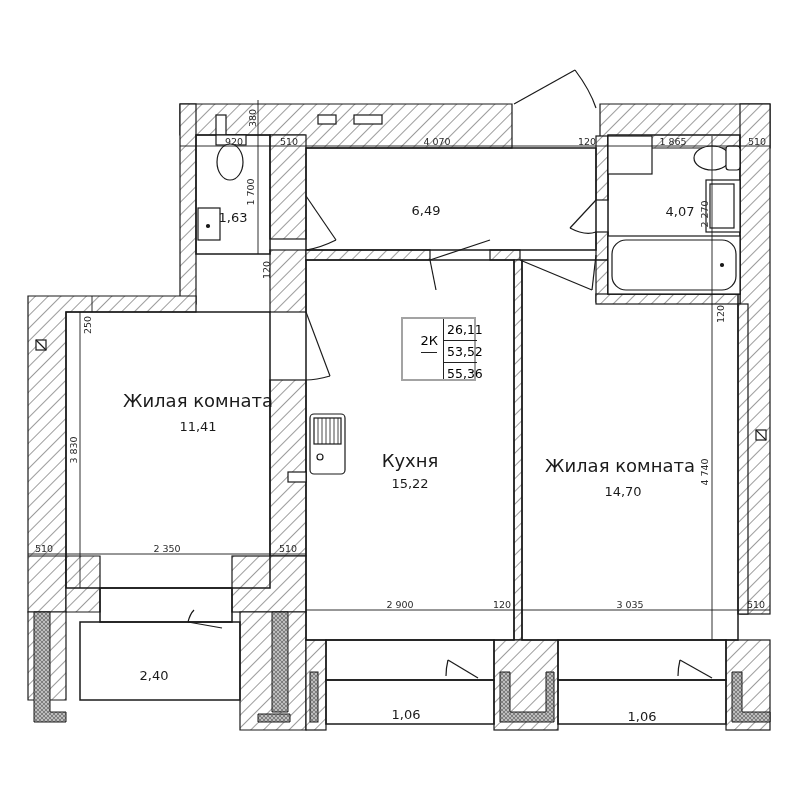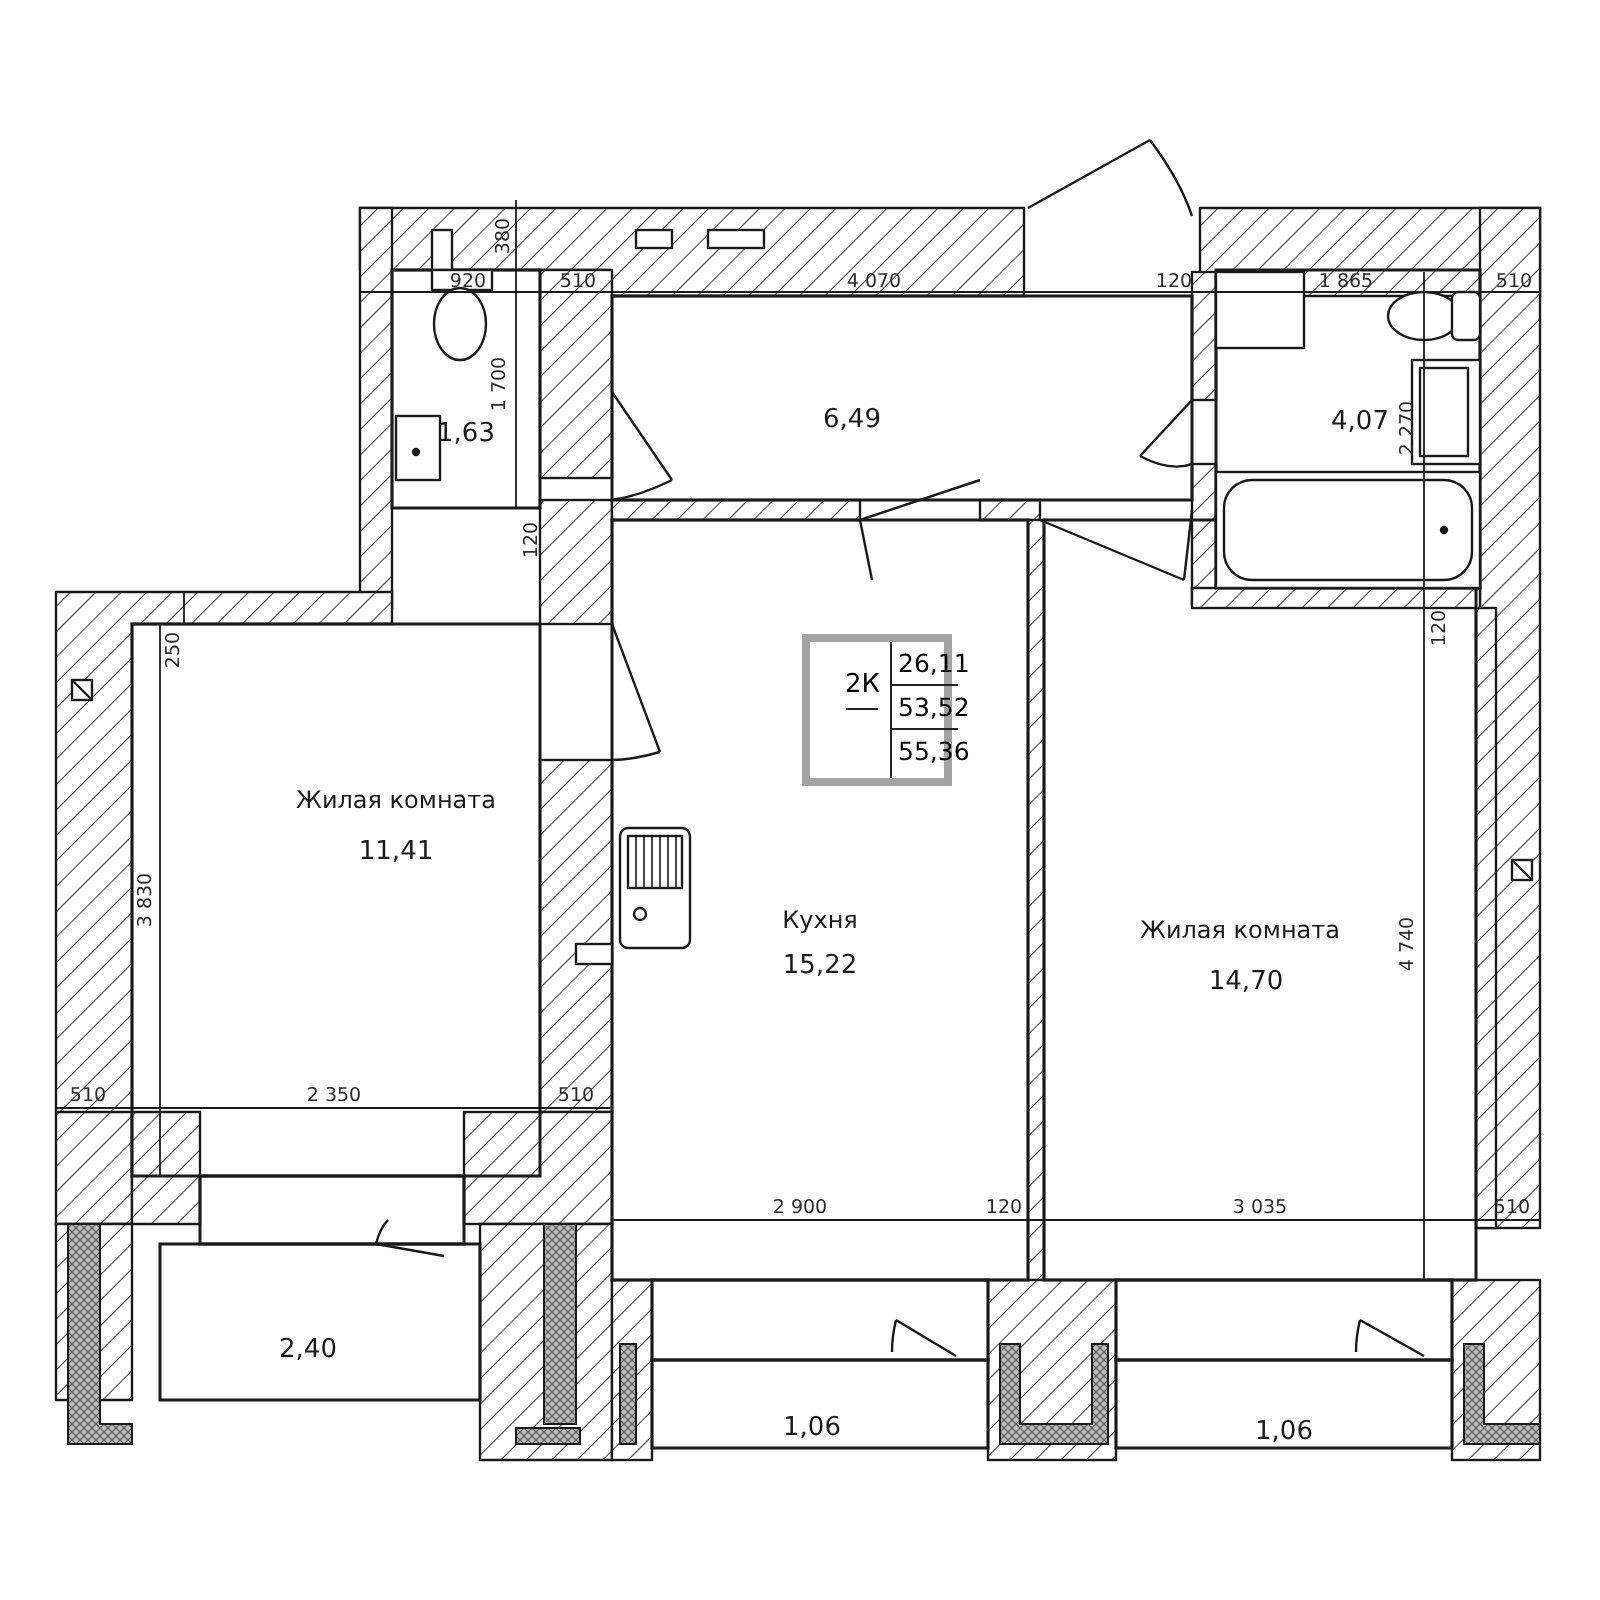--- a/index.html
+++ b/index.html
@@ -1,23 +1,23 @@
 <!DOCTYPE html>
 <html><head>
 <meta charset="utf-8">
 <style>
   html, body { margin: 0; padding: 0; background: #ffffff; }
   body { width: 800px; height: 800px; position: relative; overflow: hidden; font-family: "DejaVu Sans", sans-serif; }
   #plan { position: absolute; left: 0; top: 0; width: 800px; height: 800px; }
   .lbl { position: absolute; color: #1a1a1a; white-space: nowrap; transform: translate(-50%, -50%); font-family: "DejaVu Sans", sans-serif; }
-  .room-name { font-size: 12px; }
+  .room-name { font-size: 18px; }
   .room-area { font-size: 13px; }
   .dim { font-size: 9.5px; color: #2a2a2a; position: absolute; white-space: nowrap; transform: translate(-50%, -50%); font-family: "DejaVu Sans", sans-serif; }
   .dim.v { transform: translate(-50%, -50%) rotate(-90deg); }
-  .summary { position: absolute; left: 401px; top: 317px; width: 75px; height: 76px; border: 4px solid #a3a3a3; box-sizing: border-box; }
+  .summary { position: absolute; left: 401px; top: 317px; width: 75px; height: 64px; border: 2px solid #a3a3a3; box-sizing: border-box; }
   .summary .left { position: absolute; left: 0; top: 0; width: 40px; height: 100%; border-right: 1px solid #222; }
   .summary .type { position: absolute; right: 5px; top: 14px; font-size: 13px; }
   .summary .uline { position: absolute; left: 18px; top: 33px; width: 16px; border-top: 1px solid #222; }
   .summary .cell { position: absolute; left: 41px; width: 33px; height: 22px; font-size: 12.5px; line-height: 22px; text-align: right; padding-left: 3px; box-sizing: border-box; }
   .summary .cell.c1 { top: 0; border-bottom: 1px solid #222; }
   .summary .cell.c2 { top: 22px; border-bottom: 1px solid #222; }
   .summary .cell.c3 { top: 44px; }
 </style>
 </head>
 <body>

